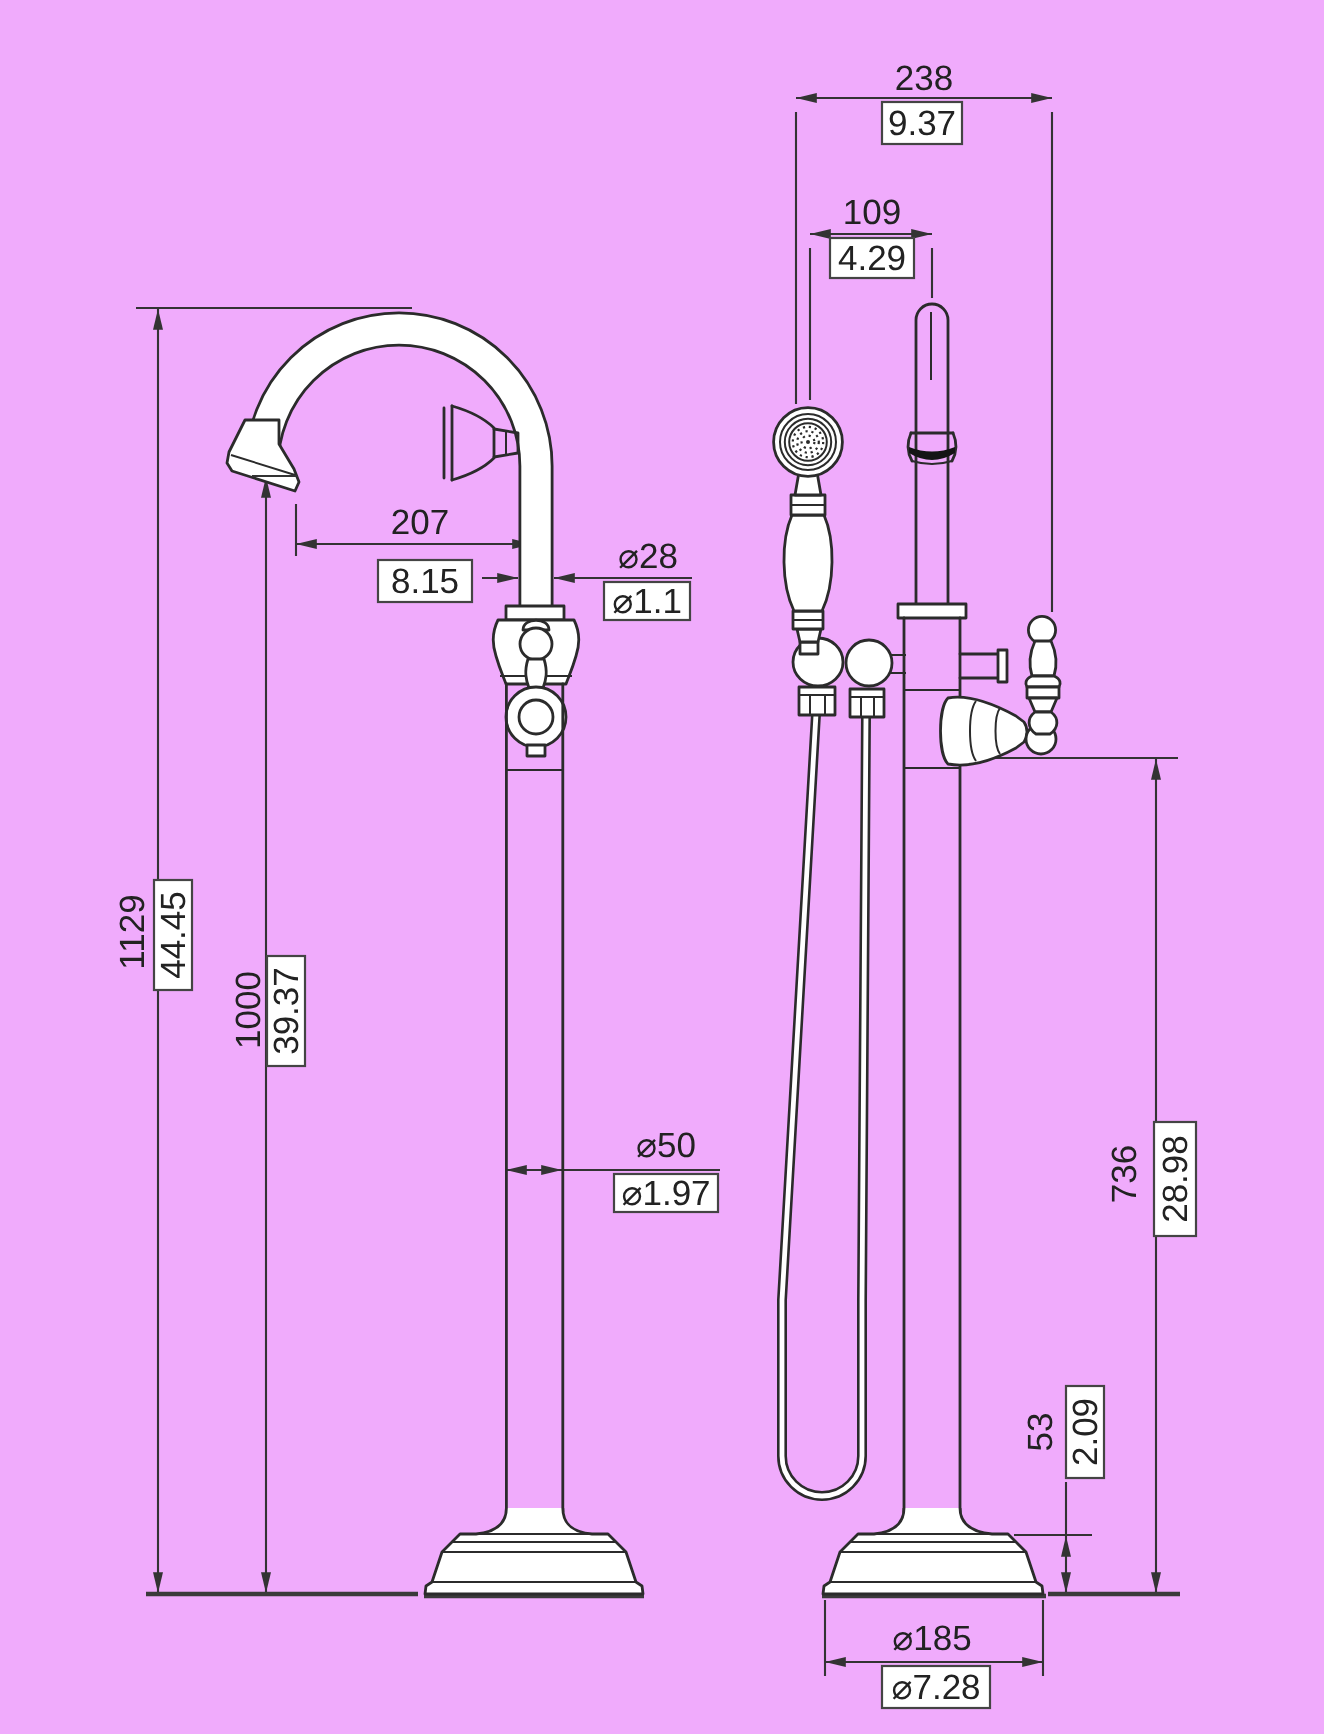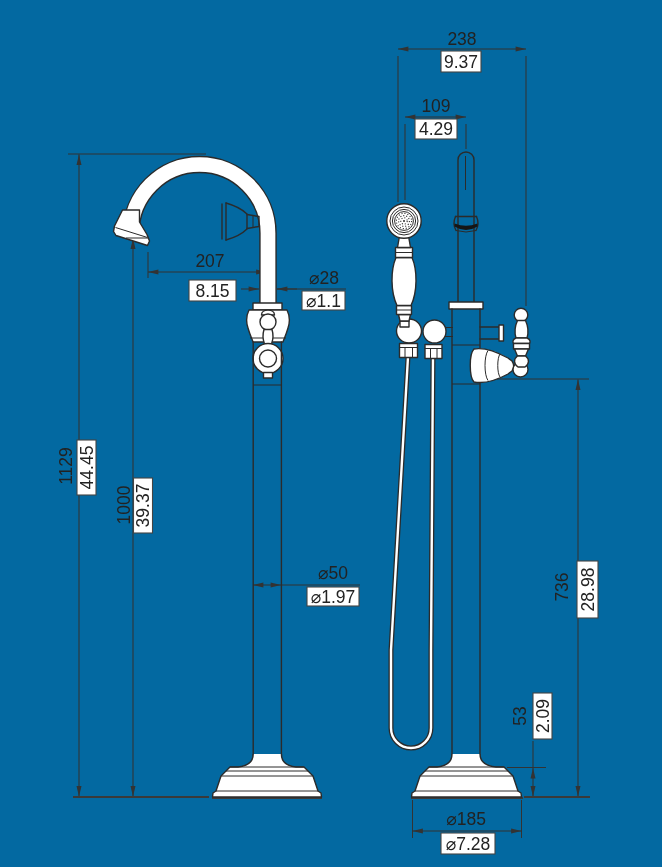--- a/index.html
+++ b/index.html
@@ -1,16 +1,16 @@
 <!DOCTYPE html>
 <html><head>
 <meta charset="utf-8">
 <style>
   html,body{margin:0;padding:0;background:#ffffff;}
-  .stage{position:relative;width:662px;height:867px;background:#0369a1;overflow:hidden;
+  .stage{position:relative;width:662px;height:867px;background:#f0abfc;overflow:hidden;
          font-family:"Liberation Sans","DejaVu Sans",sans-serif;}
   svg{position:absolute;left:0;top:0;}
   .part{fill:none;stroke:#2b2b2b;stroke-width:1.4;stroke-linejoin:round;stroke-linecap:round;}
   .partw{fill:#ffffff;stroke:#2b2b2b;stroke-width:1.4;stroke-linejoin:round;}
   .thin{fill:none;stroke:#2b2b2b;stroke-width:1;}
   .dim{fill:none;stroke:#333333;stroke-width:1.05;}
   .ground{stroke:#3a3a3a;stroke-width:2.2;}
   .t{font-size:17.5px;fill:#222;text-anchor:middle;dominant-baseline:central;
      font-family:"Liberation Sans","DejaVu Sans",sans-serif;}
   .box{fill:#ffffff;stroke:#444444;stroke-width:1.1;}

